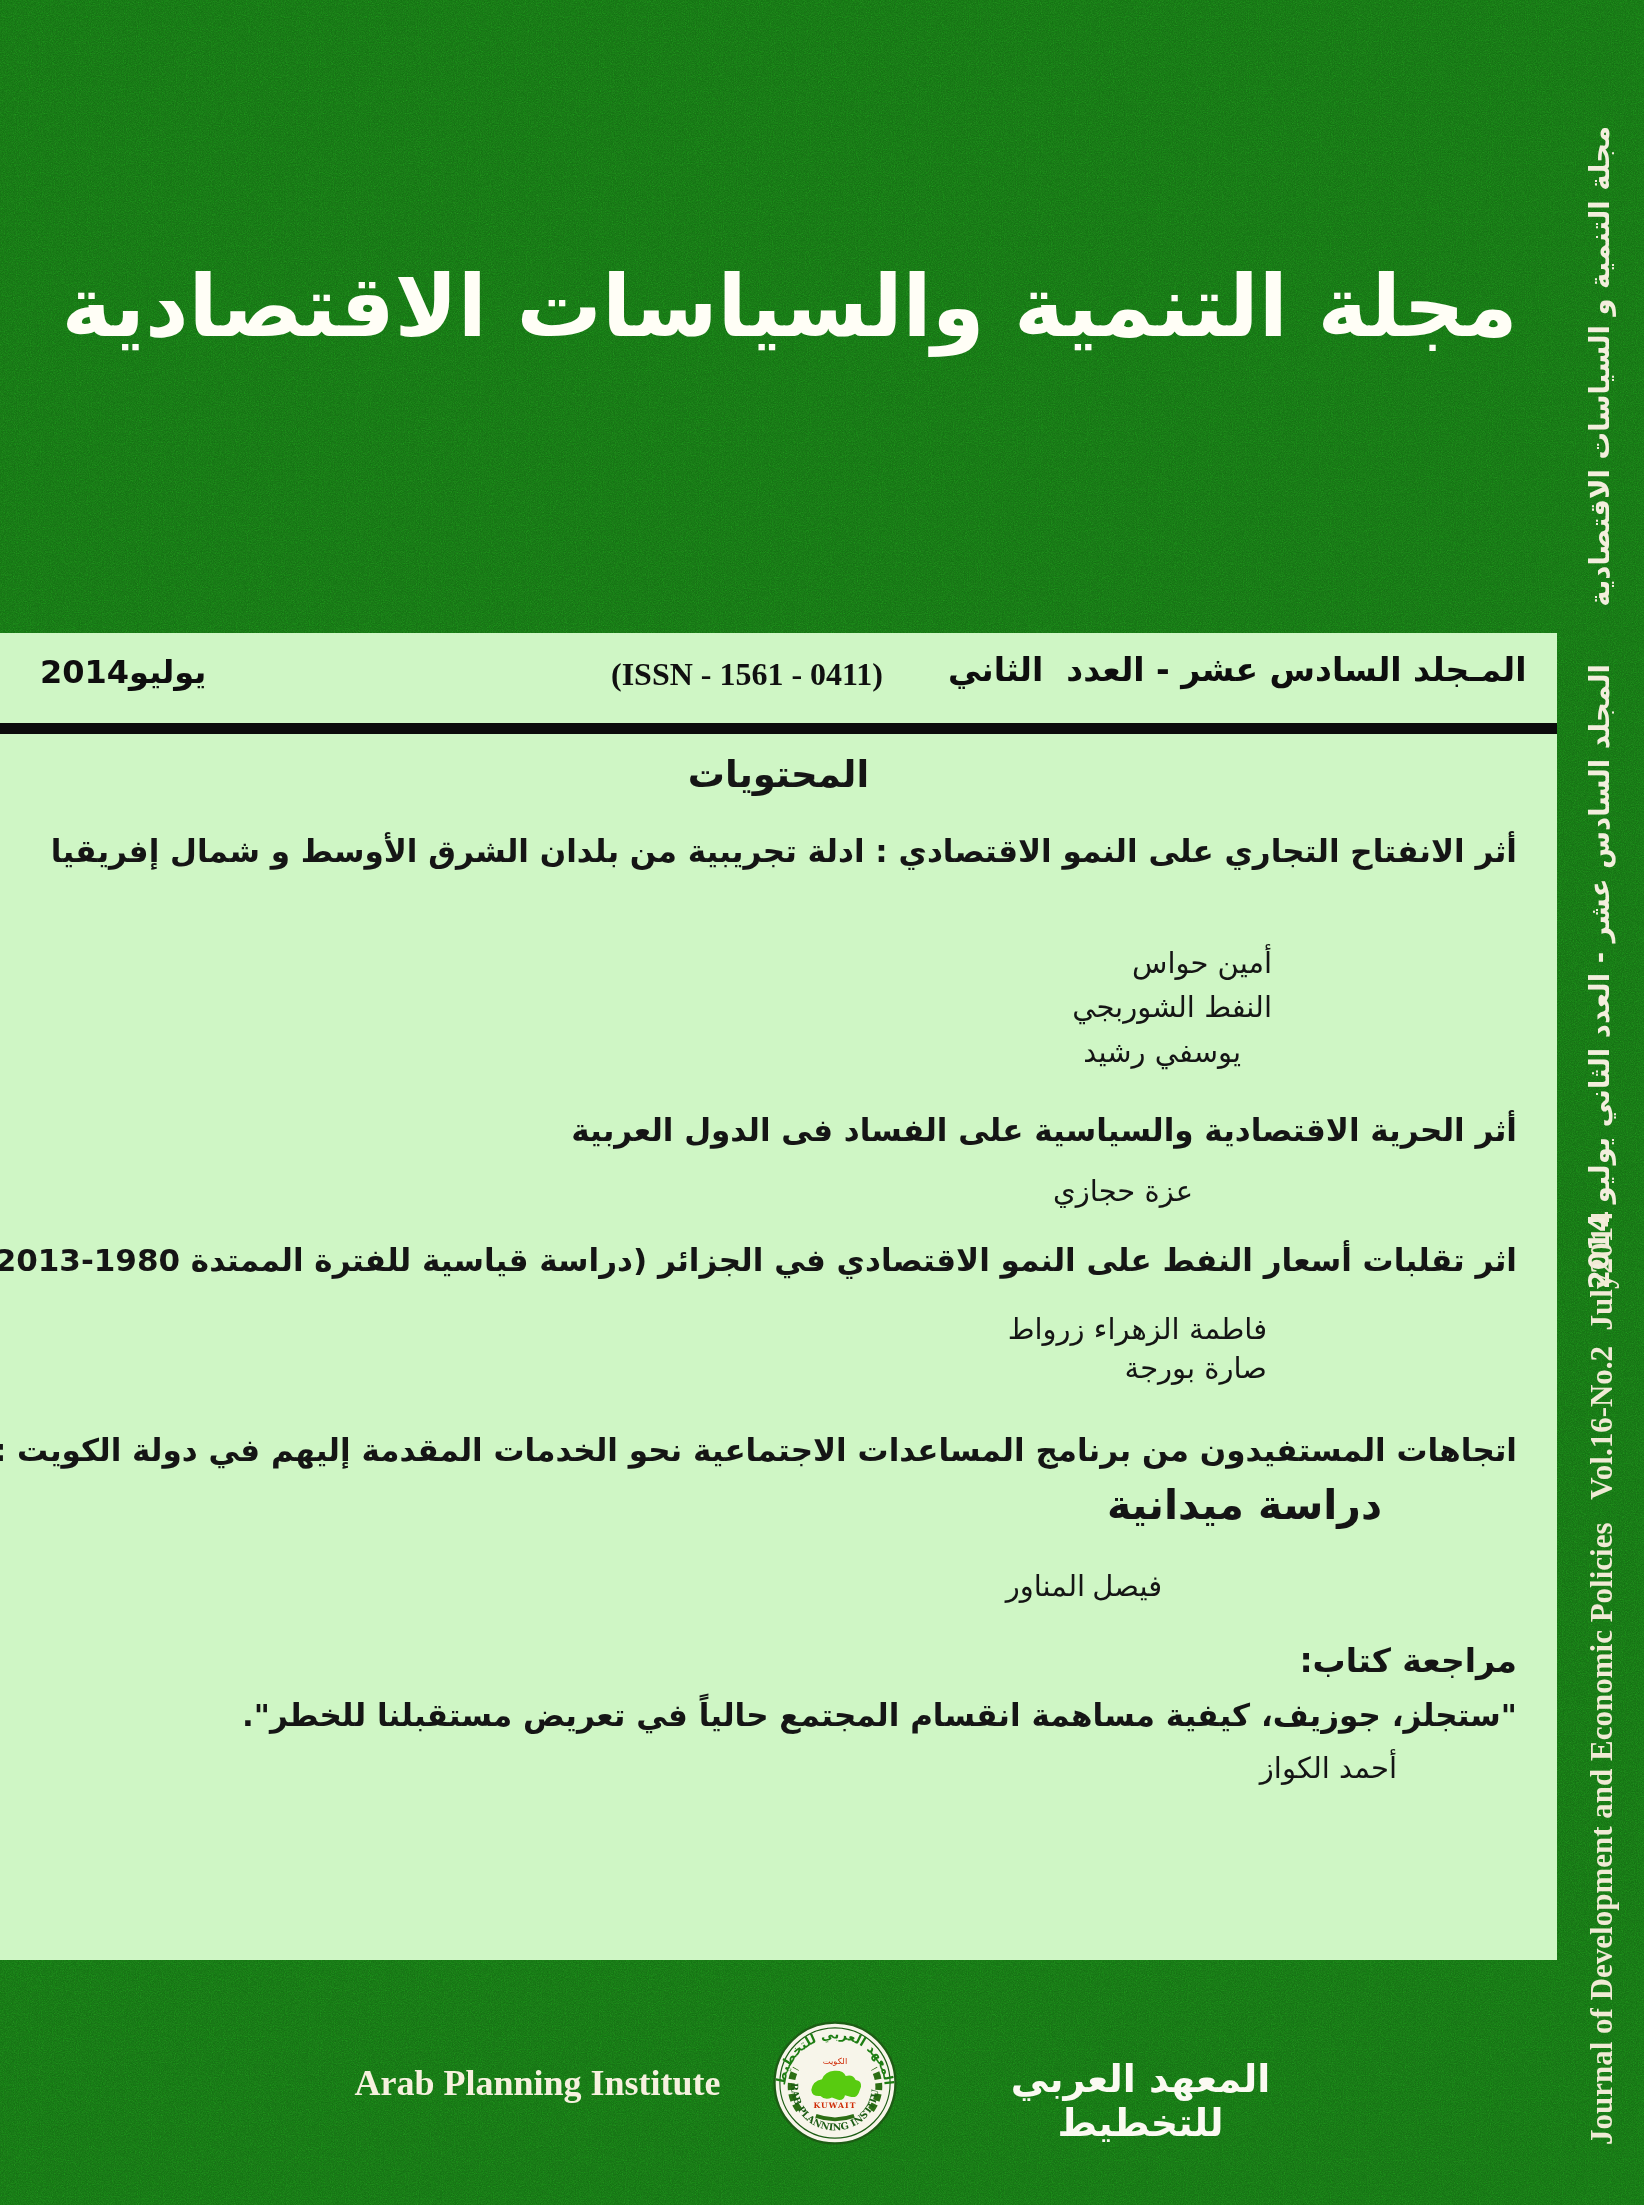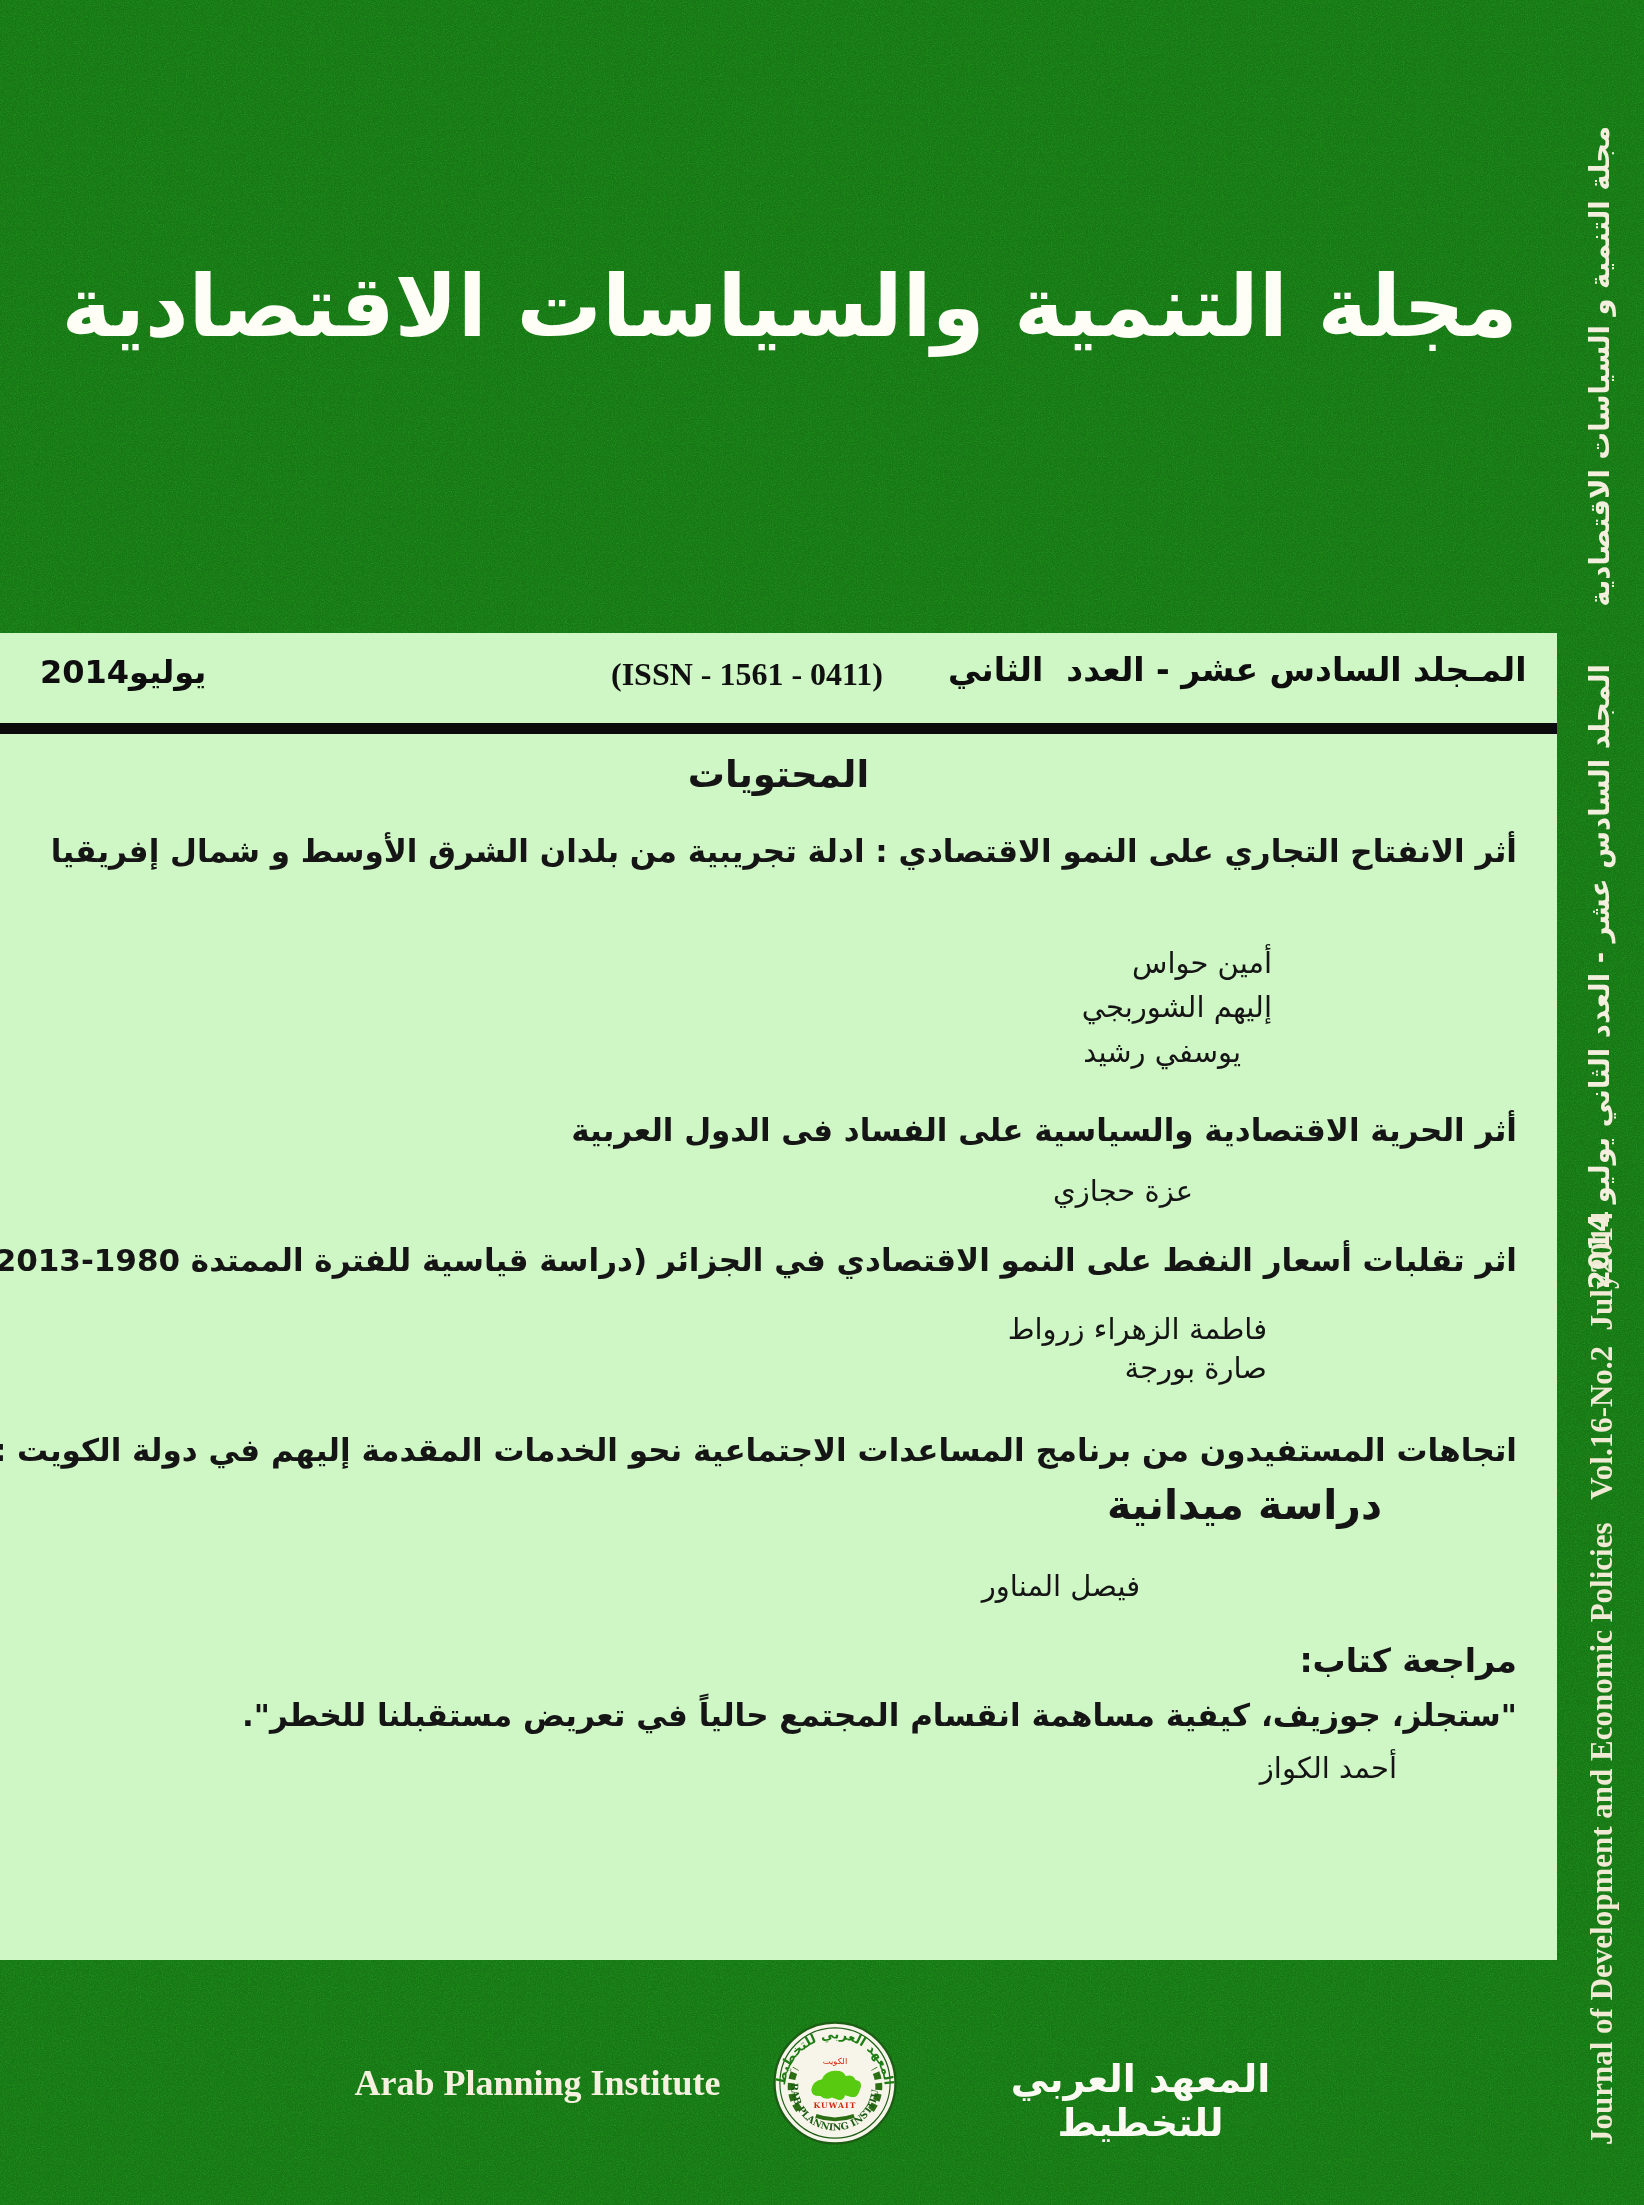--- a/index.html
+++ b/index.html
@@ -31,21 +31,21 @@
   .e-a1{top:313px;right:285px;}
   .e-a2{top:357px;right:285px;}
   .e-a3{top:402px;right:316px;}
   .e-t2{top:479px;right:40px;}
   .e-a4{top:541px;right:364px;}
   .e-t3{top:609px;right:40px;}
   .e-a5{top:679px;right:290px;}
   .e-a6{top:718px;right:290px;}
   .e-t4{top:799px;right:40px;}
   .e-t4b{top:848px;right:175px;font-size:41px;font-weight:bold;}
-  .e-a7{top:936px;right:417px;}
+  .e-a7{top:936px;right:395px;font-family:Liberation Serif, serif;}
   .e-rev{top:1008px;right:40px;font-size:33px;font-weight:bold;}
   .e-q{top:1064px;right:40px;font-size:31px;font-weight:bold;}
   .e-a8{top:1118px;right:160px;}
 
   
   .spine-ar{position:absolute;left:1183px;top:526px;width:846px;height:46px;z-index:1;
             transform:rotate(-90deg);transform-origin:center;direction:rtl;text-align:center;
             font-size:27.5px;font-weight:bold;color:#f3eedd;white-space:nowrap;}
   .spine-en{position:absolute;left:1228px;top:1746px;width:755px;height:43px;z-index:1;
             transform:rotate(-90deg);transform-origin:center;text-align:center;
@@ -85,21 +85,21 @@
   <div class="panel">
     <div class="hdr-vol">المـجلد السادس عشر - العدد &nbsp;الثاني</div>
     <div class="hdr-issn" dir="ltr">(ISSN - 1561 - 0411)</div>
     <div class="hdr-date">يوليو2014</div>
     <div class="rule"></div>
 
     <div class="line t e-t1">أثر الانفتاح التجاري على النمو الاقتصادي : ادلة تجريبية من بلدان الشرق الأوسط و شمال إفريقيا</div>
 
     <div class="line heading">المحتويات</div>
     <div class="line a e-a1">أمين حواس</div>
-    <div class="line a e-a2">إليهم الشوربجي</div>
+    <div class="line a e-a2">النفط الشوربجي</div>
     <div class="line a e-a3">يوسفي رشيد</div>
     <div class="line t e-t2">أثر الحرية الاقتصادية والسياسية على الفساد فى الدول العربية</div>
     <div class="line a e-a4">عزة حجازي</div>
     <div class="line t e-t3">اثر تقلبات أسعار النفط على النمو الاقتصادي في الجزائر (دراسة قياسية للفترة الممتدة 1980‏-‏2013)</div>
     <div class="line a e-a5">فاطمة الزهراء زرواط</div>
     <div class="line a e-a6">صارة بورجة</div>
     <div class="line t e-t4">اتجاهات المستفيدون من برنامج المساعدات الاجتماعية نحو الخدمات المقدمة إليهم في دولة الكويت :</div>
     <div class="line e-t4b">دراسة ميدانية</div>
     <div class="line a e-a7">فيصل المناور</div>
     <div class="line e-rev">مراجعة كتاب:</div>

